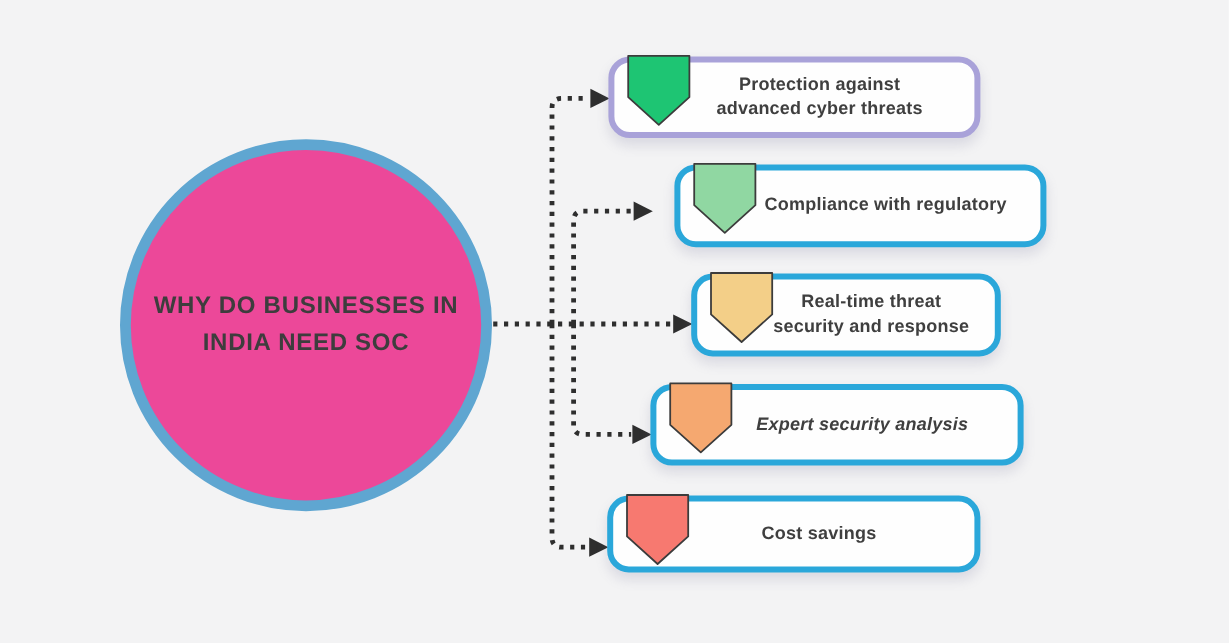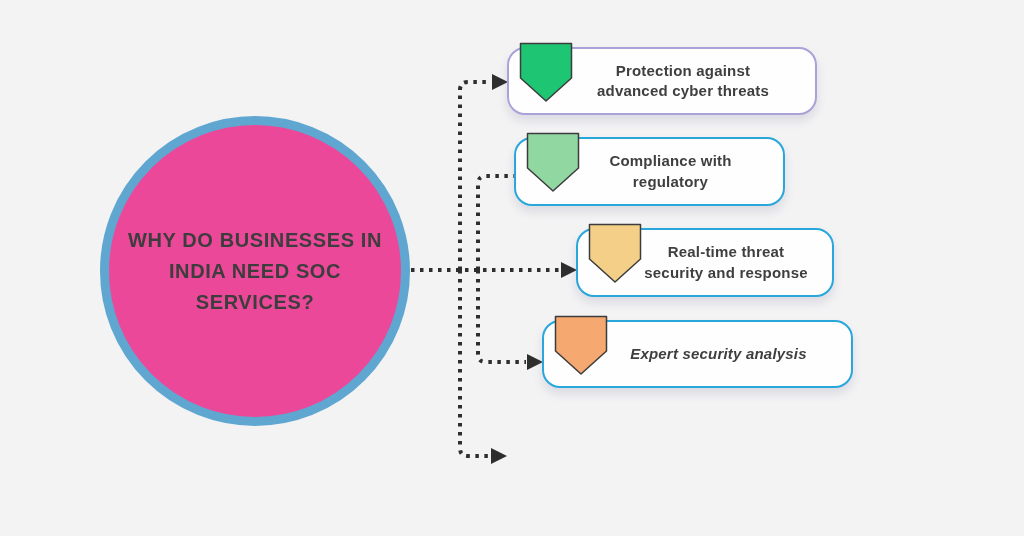--- a/index.html
+++ b/index.html
@@ -52,21 +52,21 @@
     stroke: currentColor;
     stroke-width: 4;
     stroke-dasharray: 3.5 5.5;
   }
   .connectors polygon { fill: currentColor; }
 
   
   .item-box {
     position: absolute;
     background: #fefefe;
-    border: 2px solid #14532d;
+    border: 5px solid #14532d;
     border-radius: 18px;
     box-shadow: 0 6px 10px rgba(110, 110, 150, 0.18);
     display: flex;
     align-items: center;
     justify-content: center;
   }
   .item-label {
     font-size: 15px;
     font-weight: 700;
     letter-spacing: 0.2px;
@@ -105,35 +105,34 @@
     <polygon points="527,354 527,370 543,362"></polygon>
 
     <path d="M 460 270 L 460 448 Q 460 456 468 456 L 490 456"></path>
     <polygon points="491,448 491,464 507,456"></polygon>
   </svg>
 
   <div class="center-circle" style="border-color: rgb(95, 166, 209);">
     <div class="center-title">
       <span>WHY DO BUSINESSES IN</span>
       <span>INDIA NEED SOC</span>
-      <span>SERVICES?</span>
     </div>
   </div>
 
   <div class="item-box" style="left: 507px; top: 47px; width: 310px; height: 68px; border-color: rgb(169, 162, 217);">
     <svg class="shield" viewBox="0 0 54 62">
       <polygon points="1.5,1.5 52.5,1.5 52.5,36 27,59 1.5,36" stroke="#3c3c3c" stroke-width="1.5" stroke-linejoin="round" fill="#1ec573"></polygon>
     </svg>
     <div class="item-label">
       <span>Protection against</span>
       <span>advanced cyber threats</span>
     </div>
   </div>
 
-  <div class="item-box" style="left: 514px; top: 137px; width: 271px; height: 69px; border-color: rgb(42, 167, 218);">
+  <div class="item-box" style="left: 562px; top: 137px; width: 310px; height: 69px; border-color: rgb(42, 167, 218);">
     <svg class="shield" viewBox="0 0 54 62">
       <polygon points="1.5,1.5 52.5,1.5 52.5,36 27,59 1.5,36" stroke="#3c3c3c" stroke-width="1.5" stroke-linejoin="round" fill="#90d7a2"></polygon>
     </svg>
     <div class="item-label">
       <span>Compliance with regulatory</span>
     </div>
   </div>
 
   <div class="item-box" style="left: 576px; top: 228px; width: 258px; height: 69px; border-color: rgb(42, 167, 218);">
     <svg class="shield" viewBox="0 0 54 62">
@@ -148,14 +147,23 @@
   <div class="item-box" style="left: 542px; top: 320px; width: 311px; height: 68px; border-color: rgb(42, 167, 218); font-style: italic;">
     <svg class="shield" viewBox="0 0 54 62">
       <polygon points="1.5,1.5 52.5,1.5 52.5,36 27,59 1.5,36" stroke="#3c3c3c" stroke-width="1.5" stroke-linejoin="round" fill="#f5a870"></polygon>
     </svg>
     <div class="item-label">
       <span>Expert security analysis</span>
       <span></span>
     </div>
   </div>
 
+  <div class="item-box" style="left: 506px; top: 413px; width: 311px; height: 64px; border-color: rgb(42, 167, 218);">
+    <svg class="shield" viewBox="0 0 54 62">
+      <polygon points="1.5,1.5 52.5,1.5 52.5,36 27,59 1.5,36" stroke="#3c3c3c" stroke-width="1.5" stroke-linejoin="round" fill="#f77970"></polygon>
+    </svg>
+    <div class="item-label">
+      <span>Cost savings</span>
+      <span></span>
+    </div>
+  </div>
 
 </div>
 
 </body></html>

